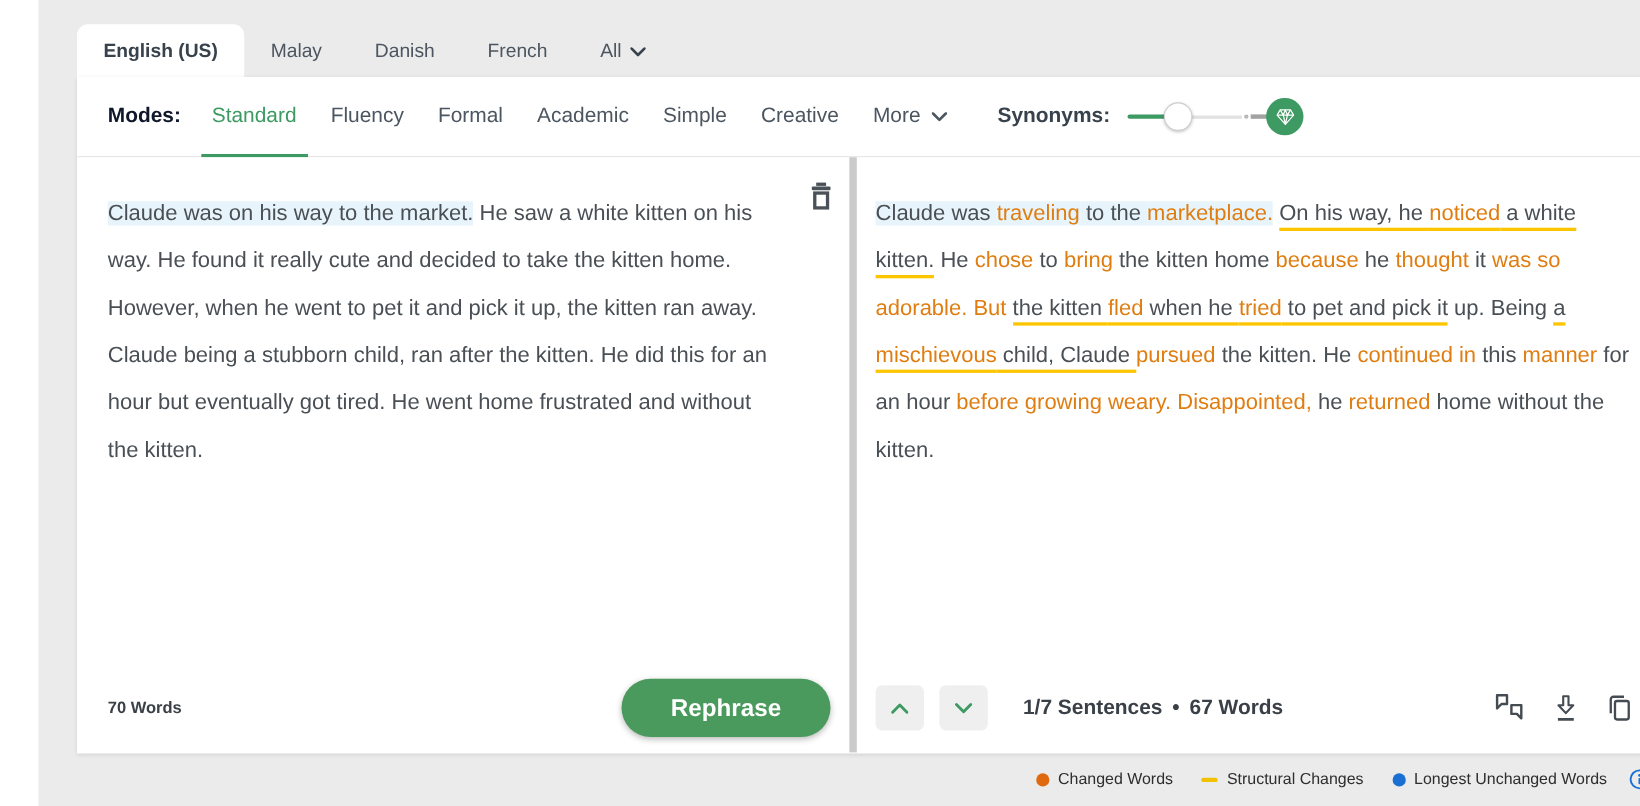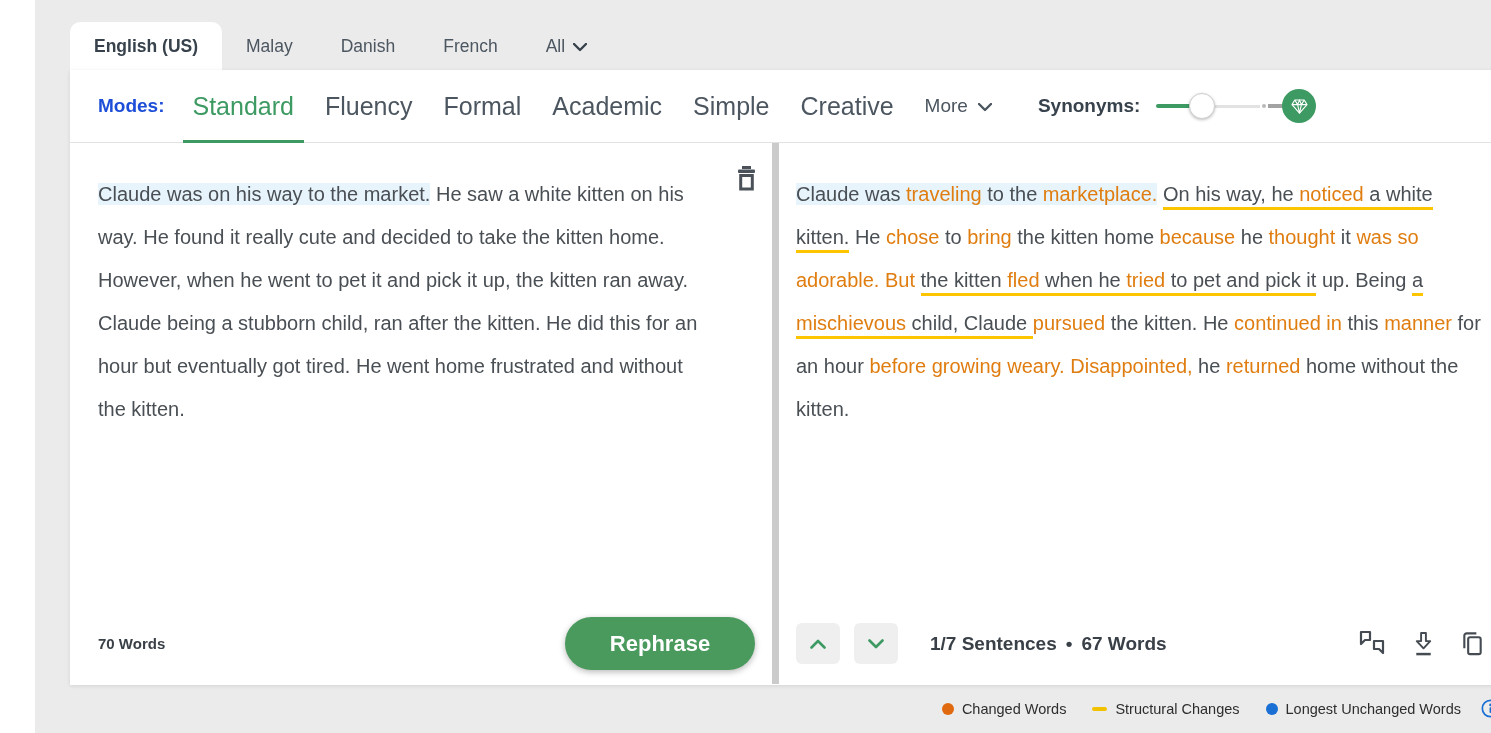--- a/index.html
+++ b/index.html
@@ -11,23 +11,23 @@
   .tab { display:flex; align-items:center; padding:0 24px; font-size:17.5px; color:#4c5660; cursor:pointer; gap:8px; }
   .tab.active { background:#ffffff; border-radius:10px 10px 0 0; font-weight:700; color:#37424c; }
   .lang-flex { display:flex; }
 
   
   .card { position:absolute; left:35px; top:70px; width:1439px; height:615px; background:#fff;
           box-shadow:0 1px 4px rgba(0,0,0,.10); }
 
   
   .modesbar { height:73px; border-bottom:1px solid #e2e2e2; display:flex; align-items:center; padding:0 28px; }
-  .modes-label { font-weight:700; font-size:19px; color:#1d4ed8; margin-right:28px; }
+  .modes-label { font-weight:700; font-size:19px; color:#0f172a; margin-right:28px; }
   .modes-list { display:flex; height:100%; }
-  .mode { display:flex; align-items:center; font-size:25px; color:#4c5660; margin-right:31px; position:relative; cursor:pointer; }
+  .mode { display:flex; align-items:center; font-size:19px; color:#4c5660; margin-right:31px; position:relative; cursor:pointer; }
   .mode.active { color:#3d9a62; }
   .mode.active::after { content:""; position:absolute; left:-10px; right:-10px; bottom:-1px; height:3px; background:#3d9a62; }
   .more { display:flex; align-items:center; gap:10px; font-size:19px; color:#4c5660; cursor:pointer; margin-right:10px; }
   .syn-label { font-weight:700; font-size:19px; color:#37424c; margin-left:36px; }
 
   
   .slider { position:relative; width:156px; height:36px; margin-left:14px; }
   .sl-green { position:absolute; left:2px; top:16px; width:48px; height:4px; background:#3d9a62; border-radius:2px; }
   .sl-light { position:absolute; left:50px; top:17px; width:56px; height:3px; background:#e2e2e2; }
   .sl-dot  { position:absolute; left:108px; top:16px; width:4px; height:4px; background:#b9b9b9; border-radius:50%; }

